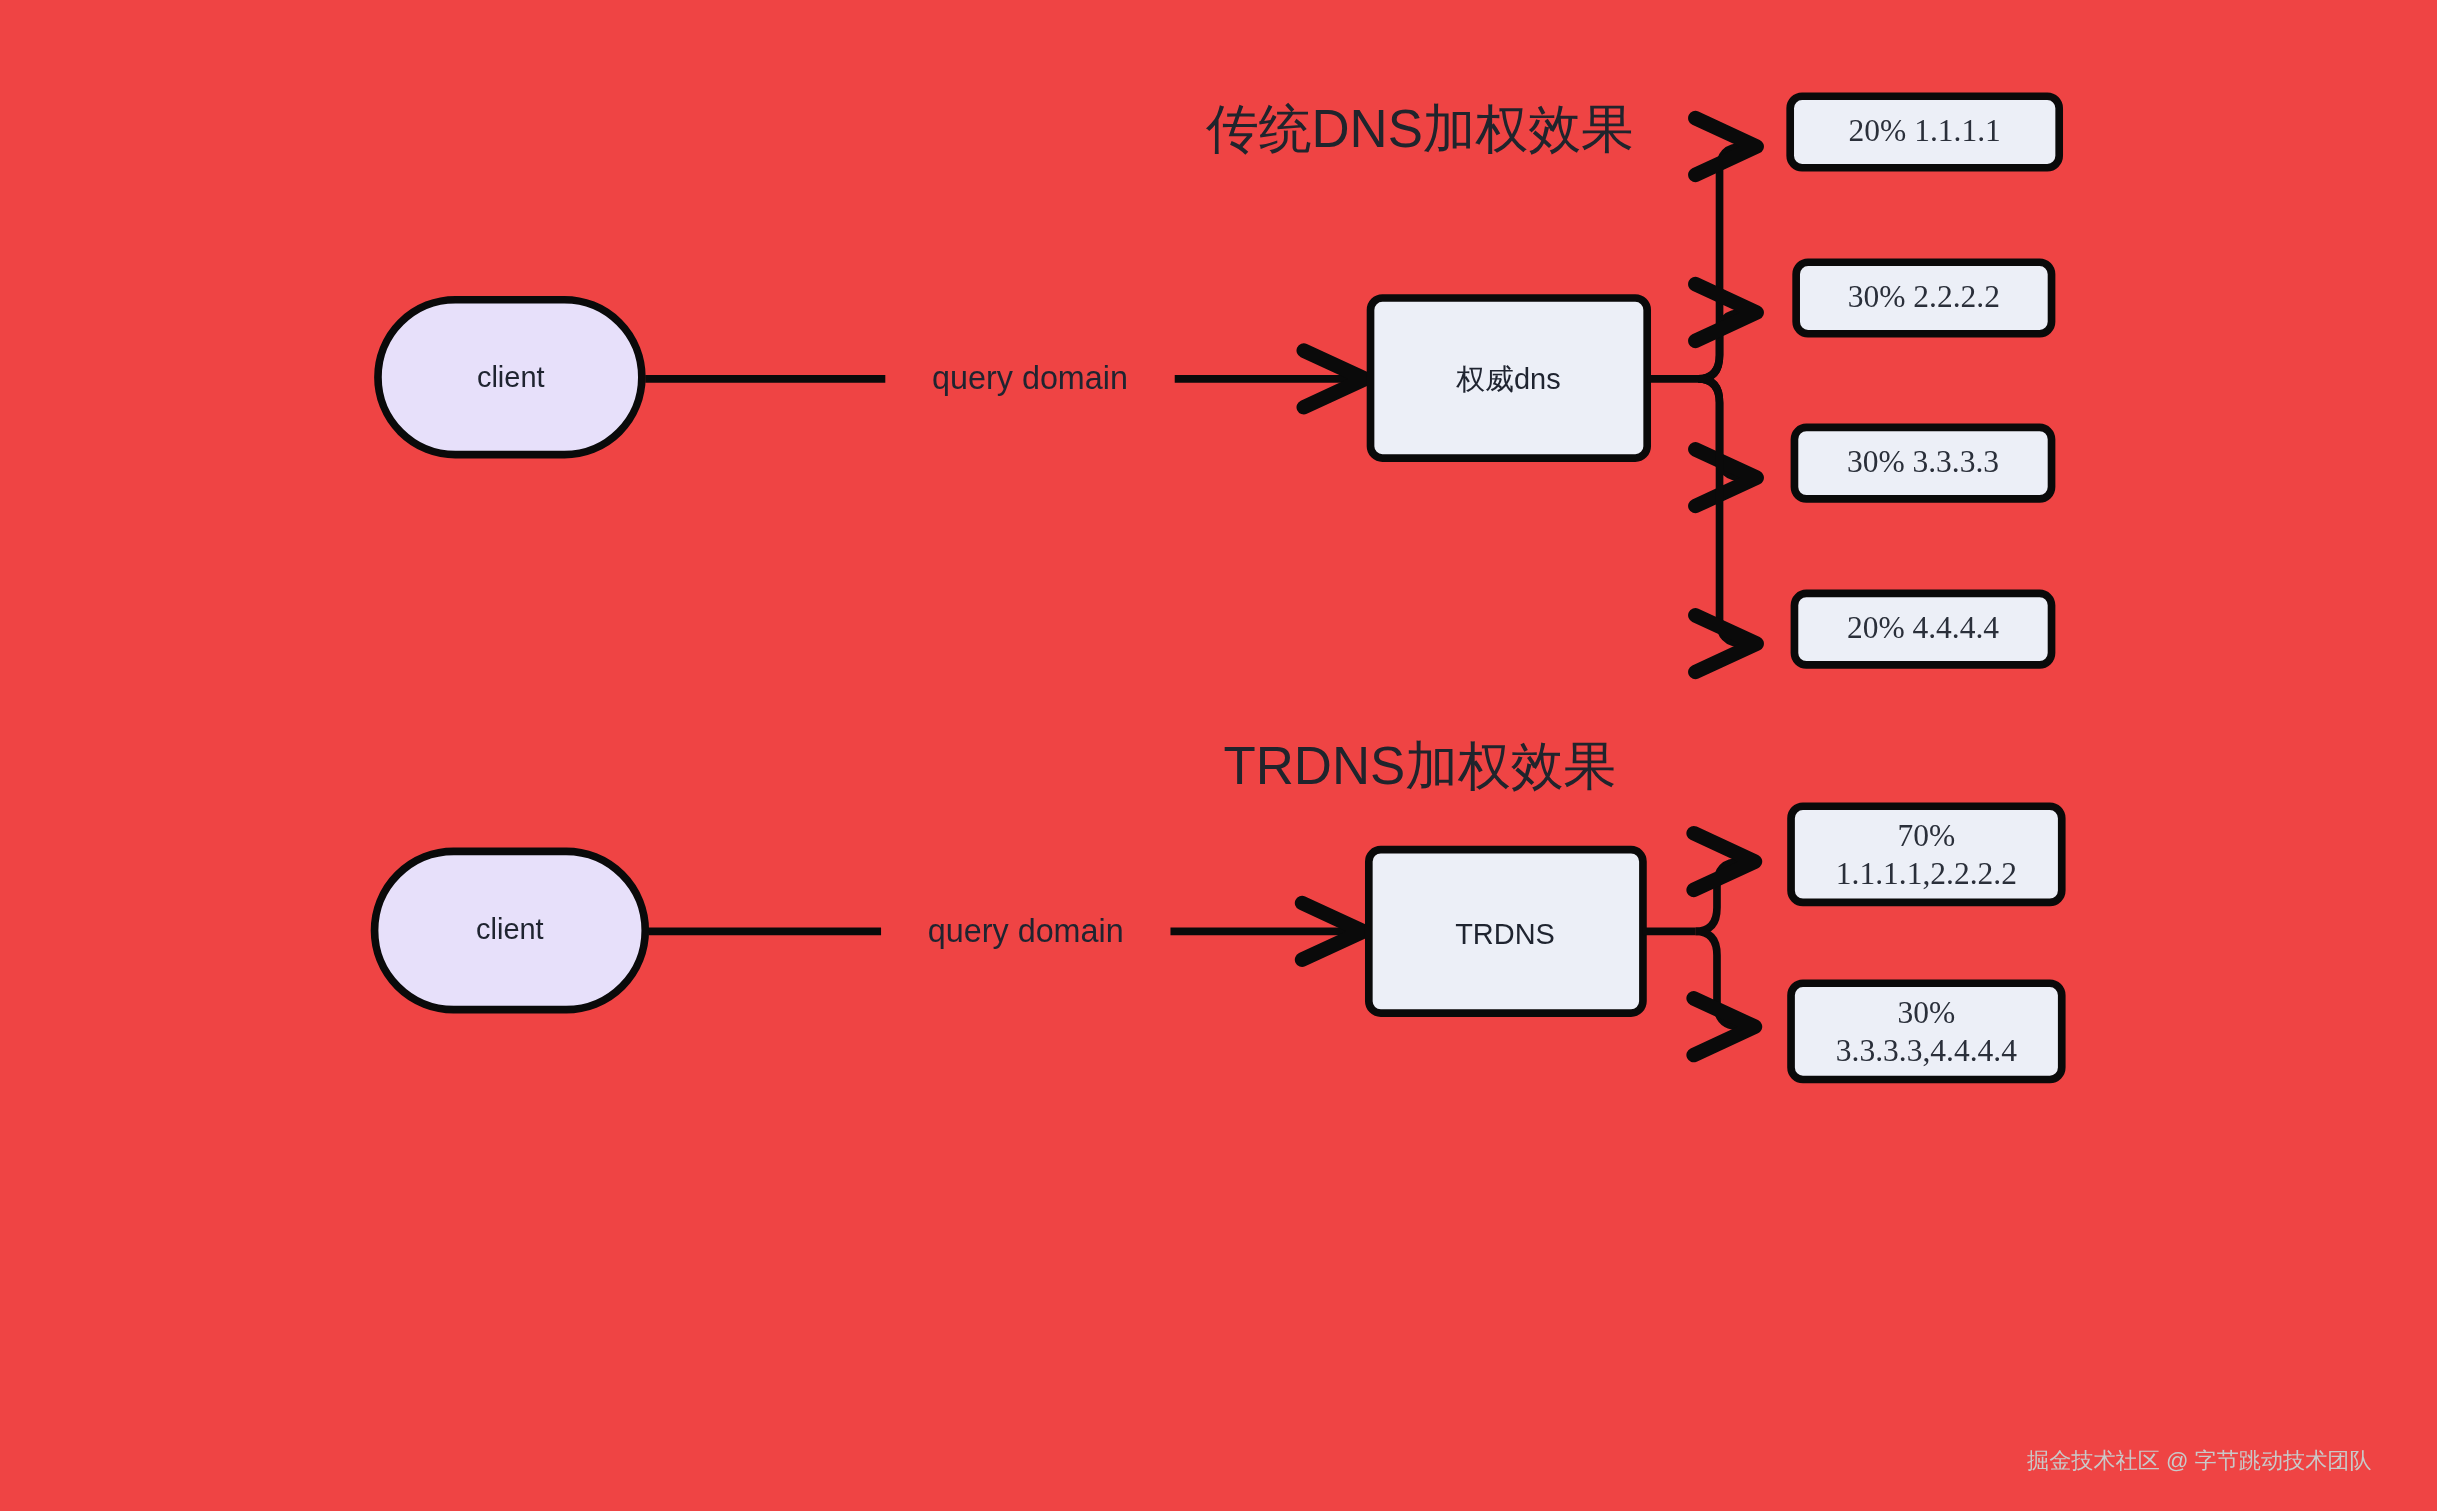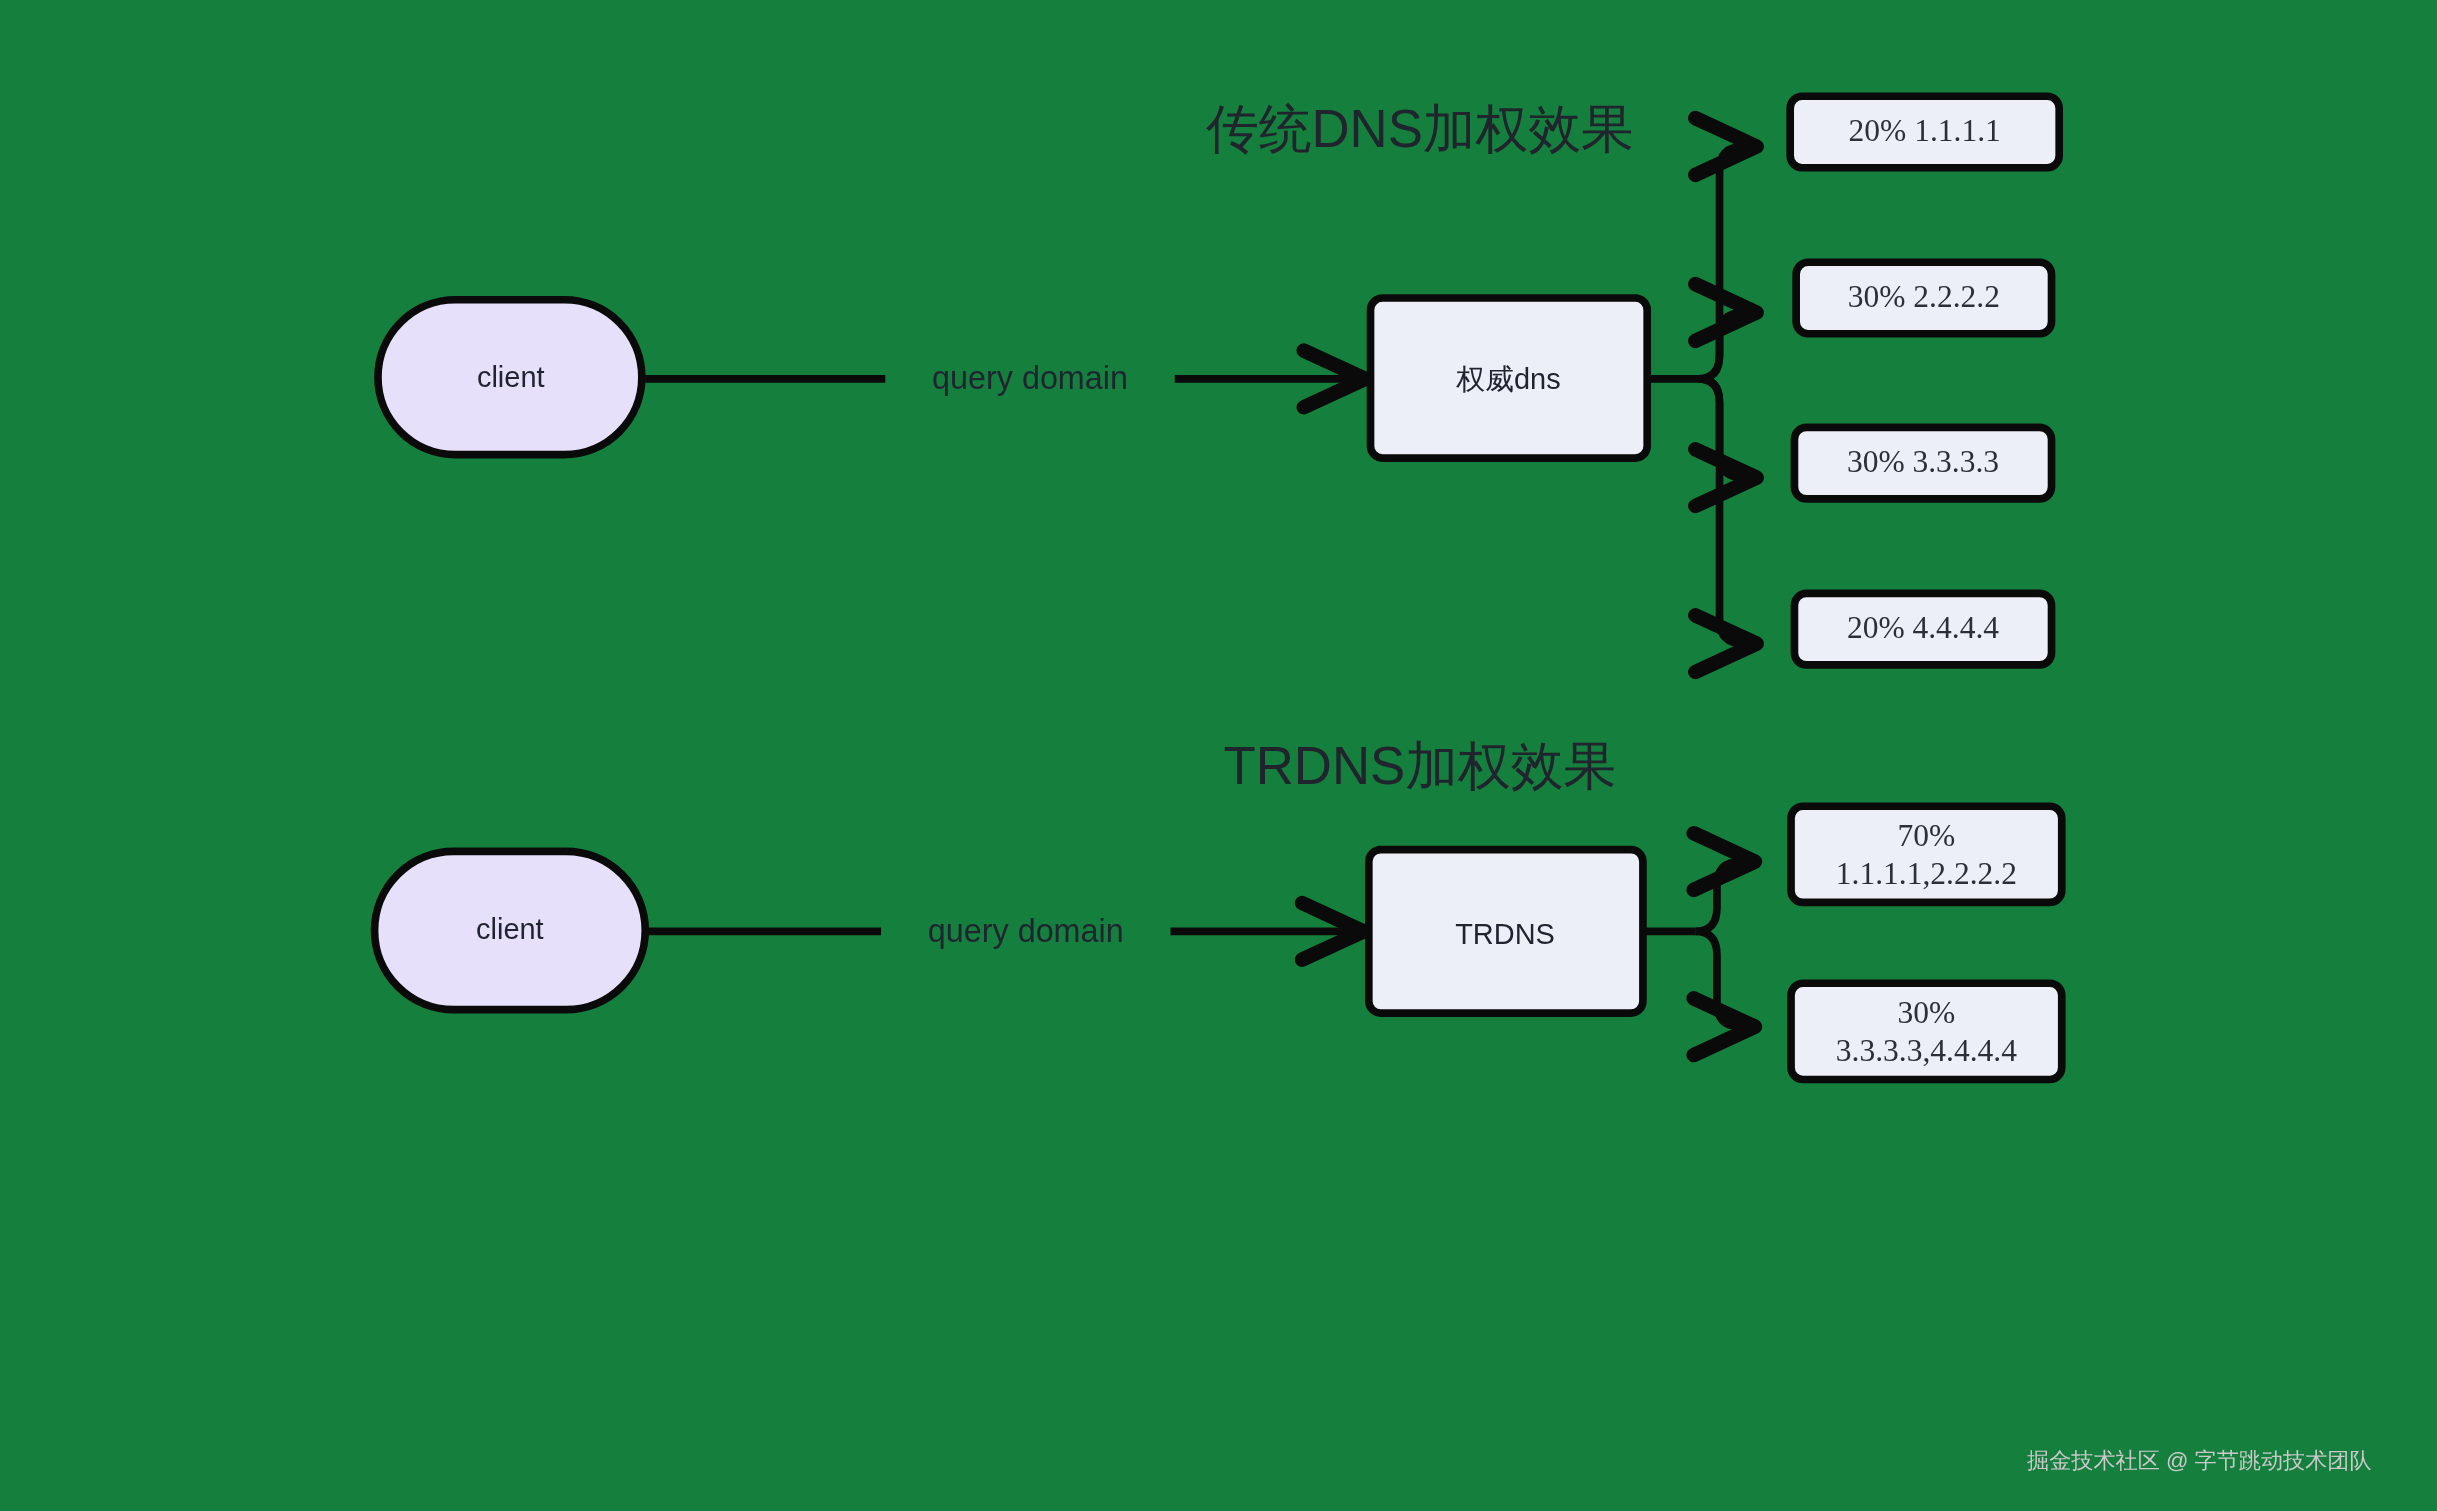--- a/index.html
+++ b/index.html
@@ -10,21 +10,21 @@
   body {
     width: 2438px;
     height: 1512px;
     overflow: hidden;
     font-family: "Liberation Sans", "DejaVu Sans", sans-serif;
   }
   #canvas-root {
     position: relative;
     width: 2438px;
     height: 1512px;
-    background: #15803d;
+    background: #ef4444;
   }
   svg.diagram {
     position: absolute;
     top: 0;
     left: 0;
     width: 2438px;
     height: 1512px;
     display: block;
   }
   .node-shape {

